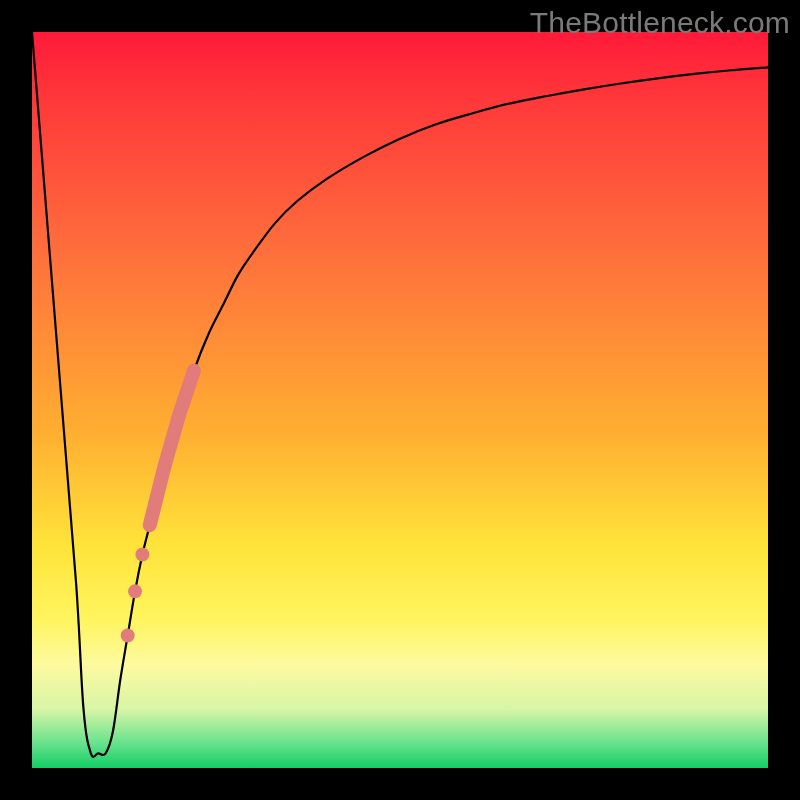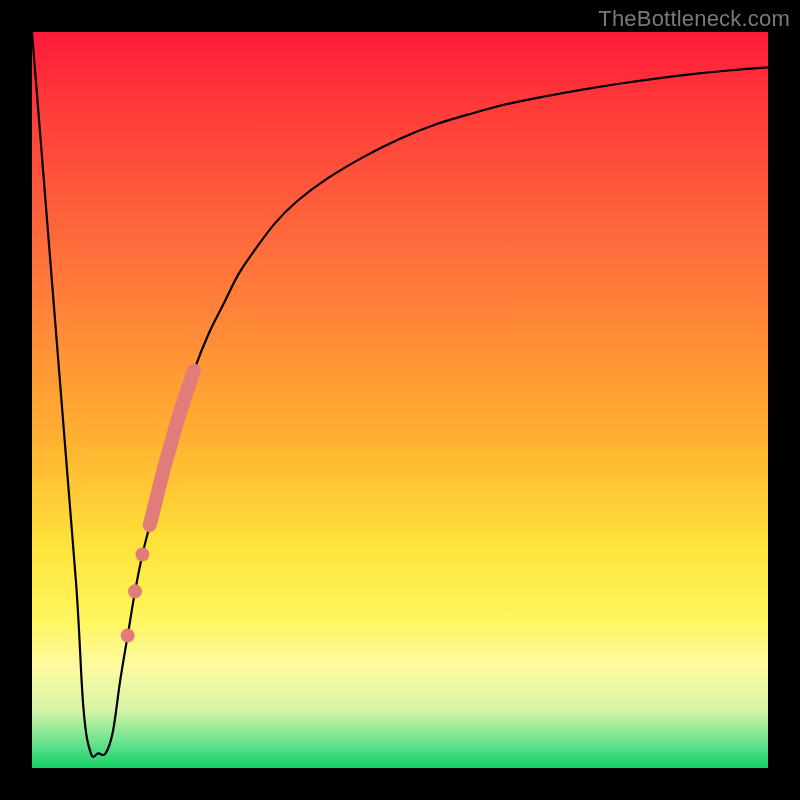--- a/index.html
+++ b/index.html
@@ -59,21 +59,21 @@
     stroke-linecap: round;
   }
   .dot {
     fill: #e27c7a;
   }
   .watermark {
     position: absolute;
     top: 6px;
     right: 10px;
     color: #7a7a7a;
-    font-size: 22px;
+    font-size: 30px;
     font-weight: 400;
     letter-spacing: 0.2px;
     user-select: none;
   }
 </style>
 </head>
 <body>
 
 <div class="frame">
   <div class="plot-area">

